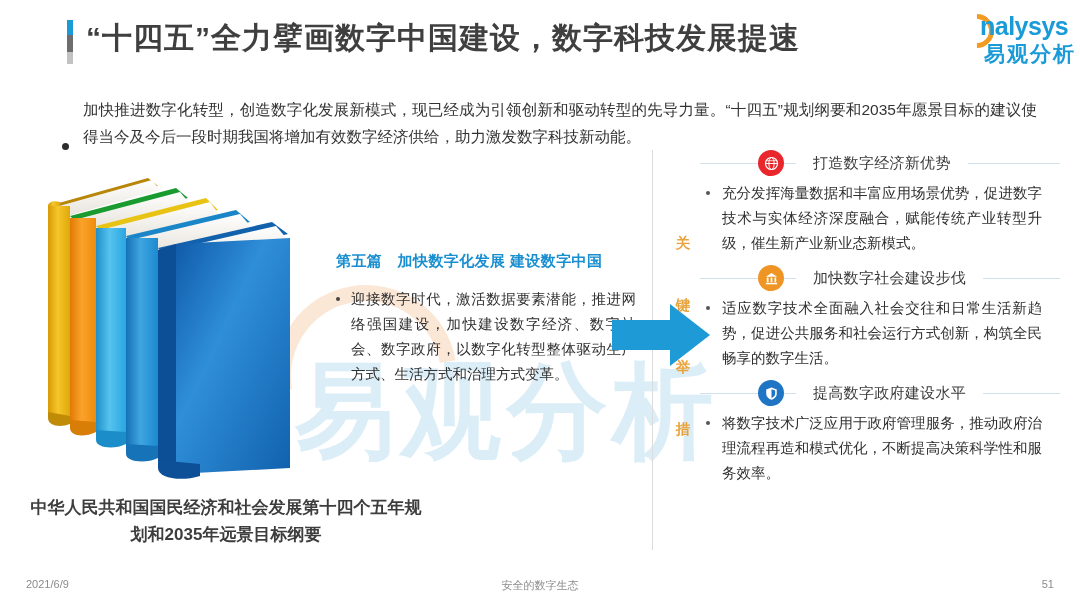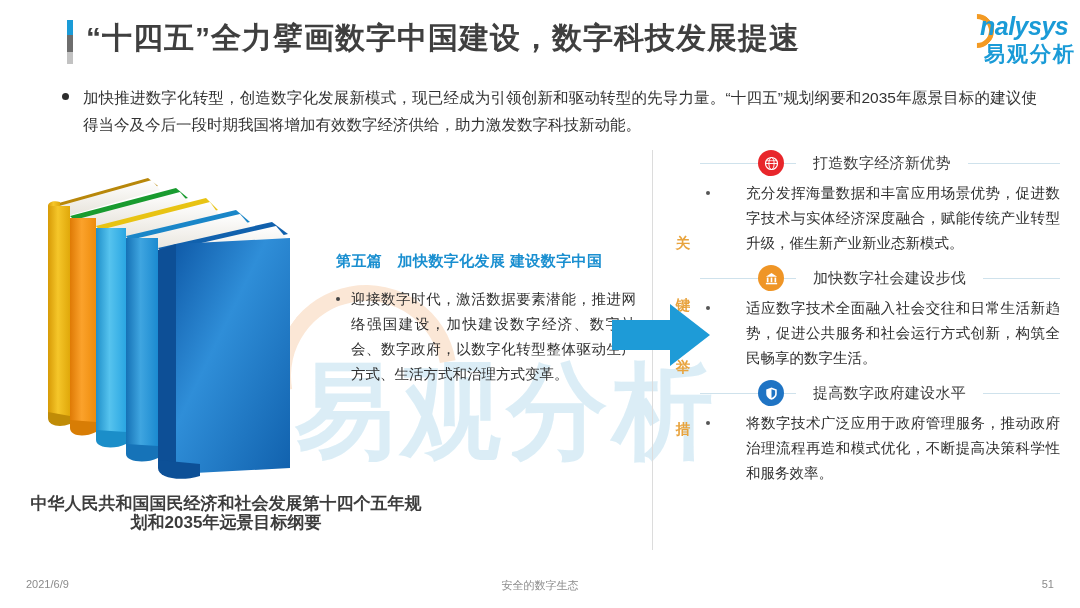--- a/index.html
+++ b/index.html
@@ -52,29 +52,29 @@
   .logo-row{position:relative;height:30px;}
   .logo-swirl{
     position:absolute;left:6px;top:2px;width:24px;height:24px;
     border:5px solid #f39a23;border-radius:50%;
     border-left-color:transparent;border-bottom-color:transparent;
     transform:rotate(45deg);
   }
   .logo-word{
     position:absolute;left:26px;top:0px;
     font-size:25px;font-weight:bold;color:#1a9bd7;
-    font-style:italic;letter-spacing:-.5px;
+    letter-spacing:-.5px;
   }
   .logo-cn{
     position:absolute;left:30px;top:28px;
     font-size:21px;font-weight:bold;color:#1a9bd7;
     letter-spacing:2px;
   }
   
-  .lead{position:absolute;left:62px;top:84px;width:975px;z-index:5;display:flex;}
+  .lead{position:absolute;left:62px;top:96px;width:975px;z-index:5;display:flex;align-items:flex-end;}
   .lead-dot{
     width:7px;height:7px;border-radius:50%;background:#2d2d2d;
     margin-top:9px;margin-right:14px;flex:0 0 auto;
   }
   .lead-text{
     font-size:15.5px;line-height:27px;color:#333;
     text-align:justify;
   }
   
   .books{position:absolute;left:40px;top:168px;width:265px;height:320px;z-index:4;}
@@ -109,30 +109,30 @@
     width:26px;height:26px;border-radius:50%;
     display:flex;align-items:center;justify-content:center;
     flex:0 0 auto;position:relative;
   }
   .sec-line-b{height:1px;background:#cfe2ec;flex:0 0 12px;}
   .sec-title{
     font-size:15px;font-weight:normal;color:#3a3a3a;
     margin:0 17px;white-space:nowrap;letter-spacing:.3px;
   }
   .sec-line-c{height:1px;background:#cfe2ec;flex:1 1 auto;}
-  .sec-body{display:flex;margin-top:3px;gap:24px;}
+  .sec-body{display:flex;margin-top:3px;}
   .sec-dot{
     width:4px;height:4px;border-radius:50%;background:#555;
     margin-top:10px;margin-right:12px;margin-left:6px;flex:0 0 auto;
   }
   .sec-text{font-size:14.5px;line-height:25px;color:#2f2f2f;text-align:justify;width:320px;}
   
   .caption{
     position:absolute;left:26px;top:494px;width:400px;z-index:6;
-    font-size:17px;font-weight:bold;line-height:19px;color:#3d3d3d;
+    font-size:17px;font-weight:bold;line-height:27px;color:#3d3d3d;
     text-align:center;
   }
   
   .foot{position:absolute;left:0;bottom:14px;width:1080px;height:16px;z-index:6;}
   .foot-date{position:absolute;left:26px;top:0;font-size:11px;color:#8b8b8b;}
   .foot-mid{position:absolute;left:0;top:0;width:1080px;text-align:center;font-size:11px;color:#8b8b8b;}
   .foot-page{position:absolute;right:26px;top:0;font-size:11px;color:#8b8b8b;}
 </style>
 </head>
 <body>

